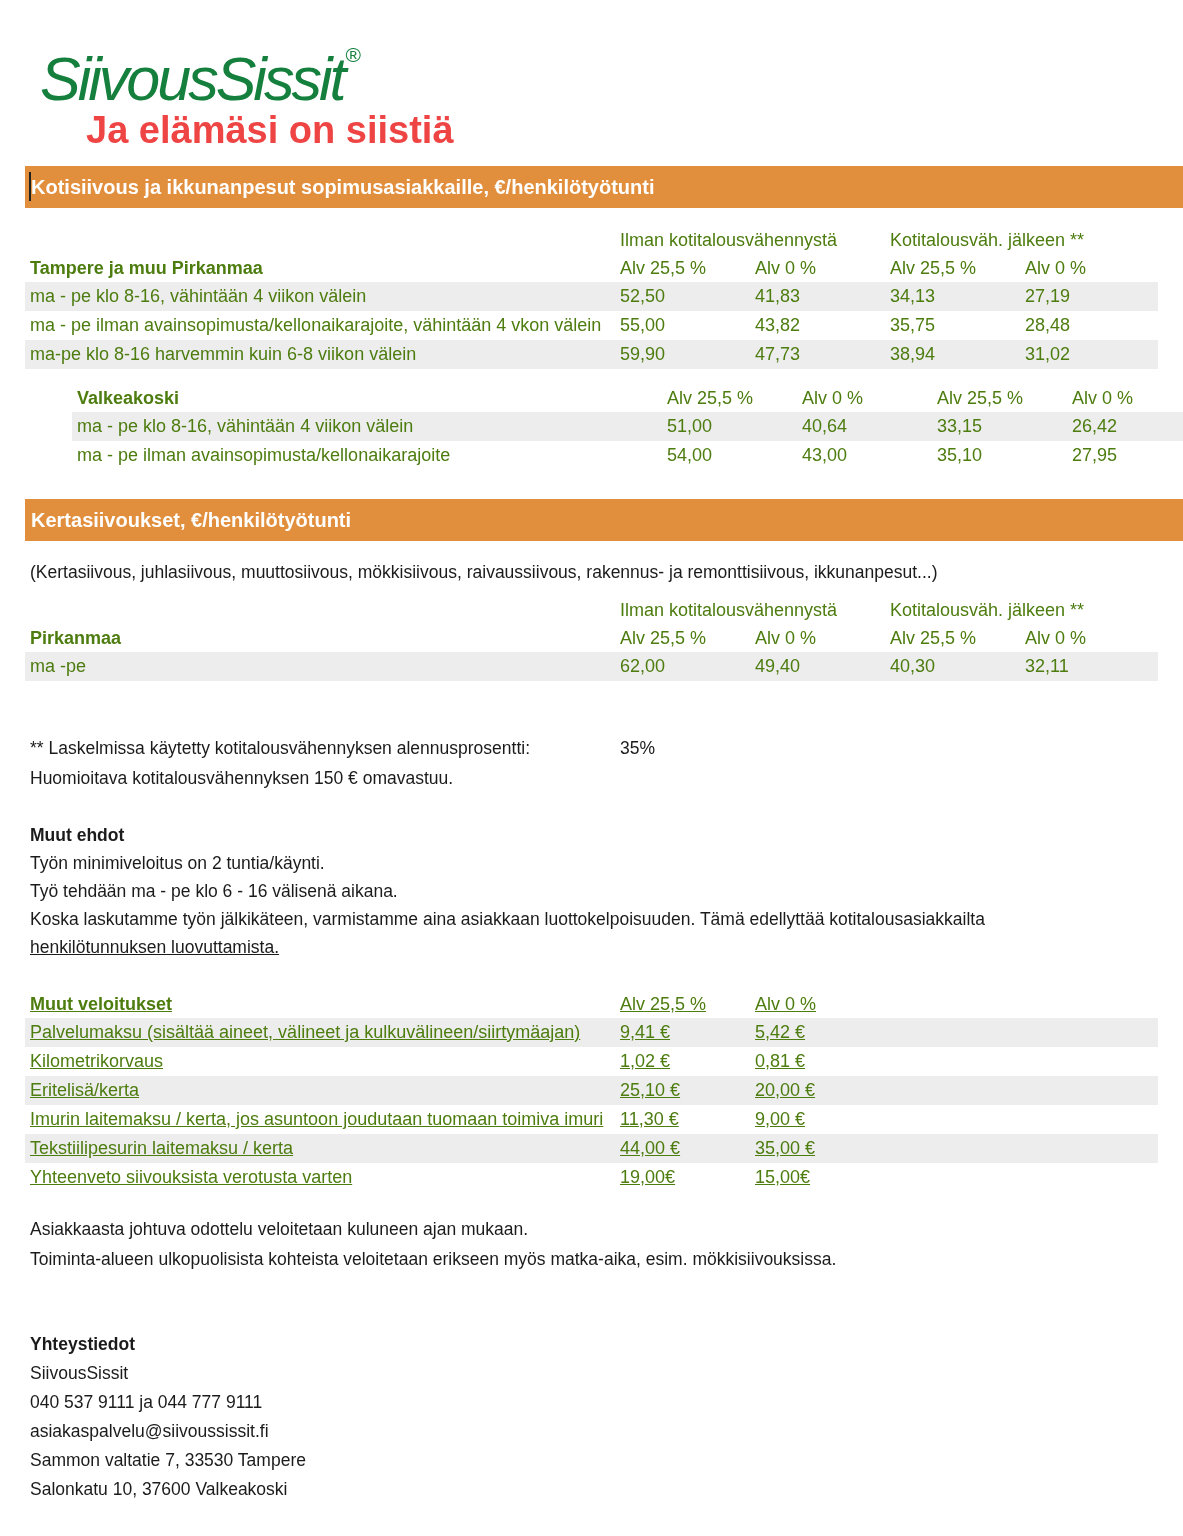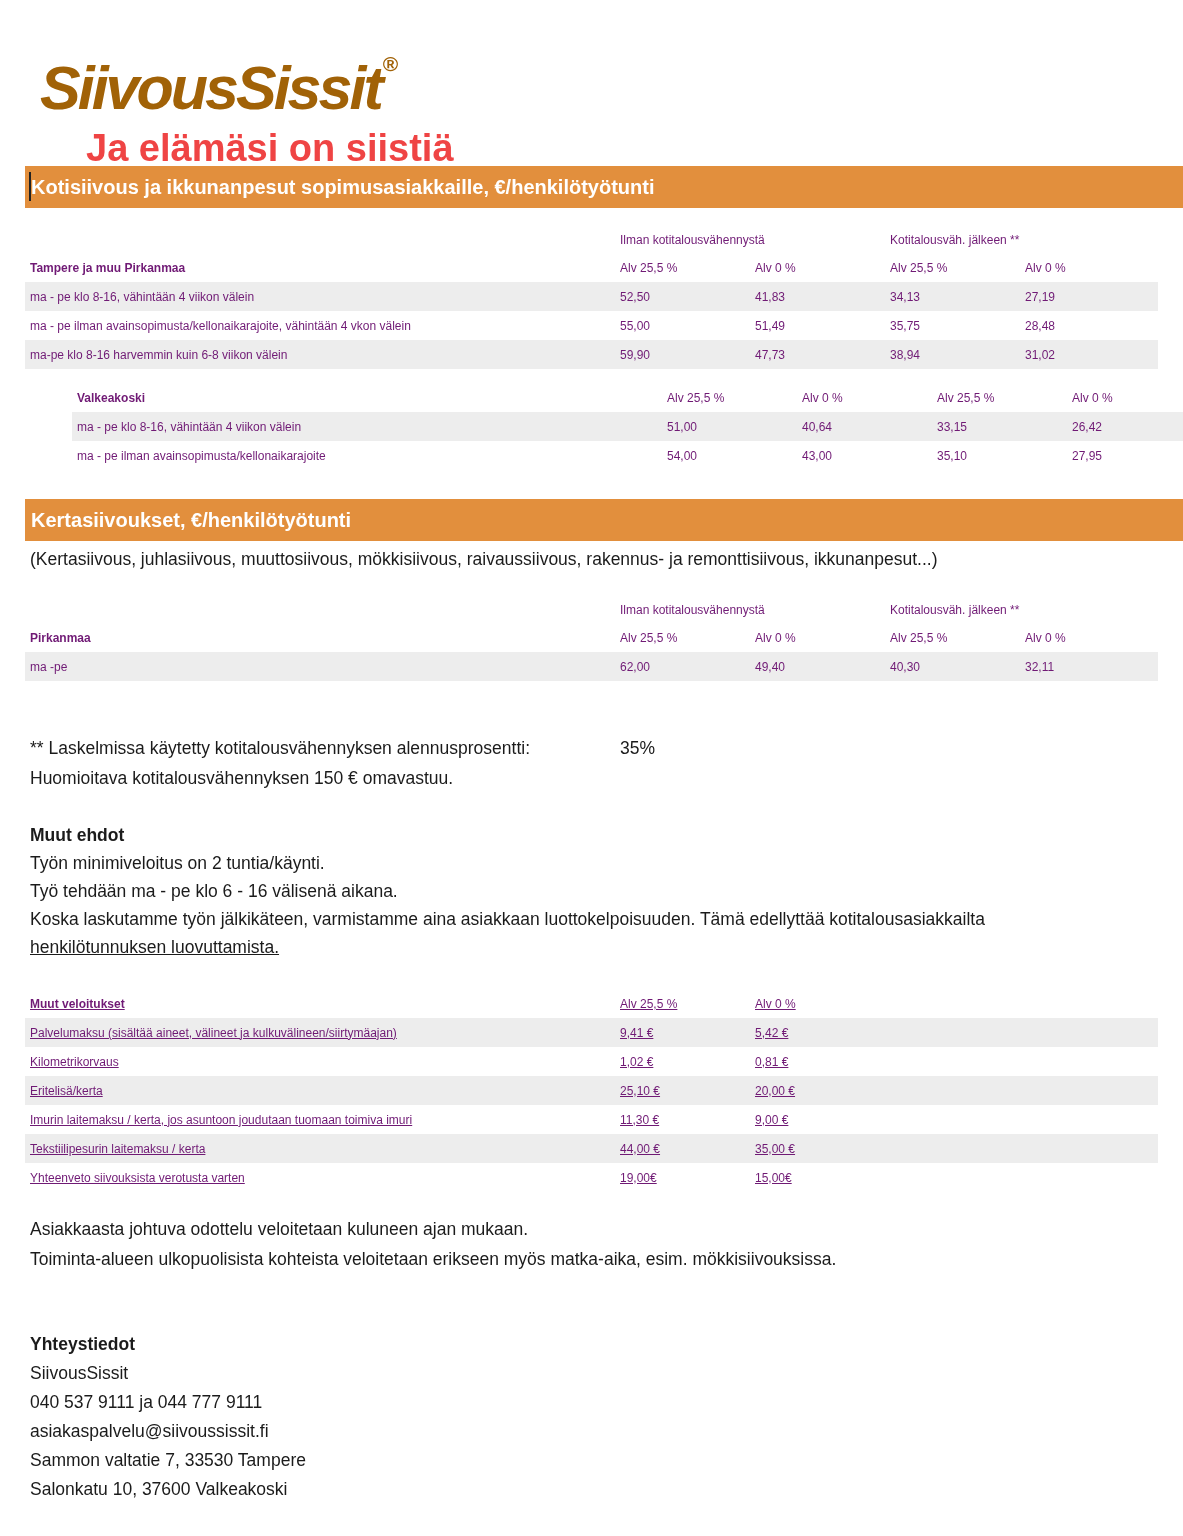--- a/index.html
+++ b/index.html
@@ -1,34 +1,34 @@
 <!DOCTYPE html>
 <html><head>
 <meta charset="utf-8">
 <style>
   html,body { margin:0; padding:0; background:#fff; }
   body { font-family:"Liberation Sans", sans-serif; color:#1b1b1b; }
   .page { position:relative; width:1183px; height:1536px; background:#ffffff; overflow:hidden; }
 
   
   .logo { position:absolute; left:40px; top:20px; }
-  .brand { font-size:61px; font-weight:bold; font-style:italic; letter-spacing:-3px;
-           color:#a16207; line-height:88px; white-space:nowrap; }
+  .brand { font-size:61px; font-weight:normal; font-style:italic; letter-spacing:-3px;
+           color:#15803d; line-height:70px; white-space:nowrap; }
   .brand .reg { font-size:21px; font-style:normal; letter-spacing:0; vertical-align:38px; margin-left:2px; }
   .tagline { font-size:38px; font-weight:bold; color:#ef4444; letter-spacing:0px;
              margin-top:-5px; padding-left:46px; white-space:nowrap; }
 
   
   .bar { position:absolute; left:25px; width:1168px; height:42px; background:#E28F3D;
          color:#ffffff; font-weight:bold; font-size:20px; line-height:42px;
          padding-left:6px; box-sizing:border-box; white-space:nowrap; }
   .caret { position:absolute; left:4px; top:6px; width:2px; height:29px; background:#222; }
 
   
-  table { border-collapse:collapse; table-layout:fixed; width:1133px; font-size:12px; color:#701a75; }
+  table { border-collapse:collapse; table-layout:fixed; width:1133px; font-size:18px; color:#4d7c0f; }
   td { height:29px; padding:0 0 0 5px; vertical-align:middle; white-space:nowrap; overflow:hidden; }
   .ghead td { height:28px; }
   .alvrow td { height:28px; }
   tr.stripe td { background:#EDEDED; }
   .b { font-weight:bold; }
   .abs { position:absolute; left:25px; }
 
   
   .tline { position:absolute; left:30px; font-size:17.5px; white-space:nowrap; }
   .pct { position:absolute; left:620px; font-size:17.5px; }
@@ -72,21 +72,21 @@
     <tr class="stripe">
       <td>ma - pe klo 8-16, vähintään 4 viikon välein</td>
       <td>52,50</td>
       <td>41,83</td>
       <td>34,13</td>
       <td>27,19</td>
     </tr>
     <tr>
       <td>ma - pe ilman avainsopimusta/kellonaikarajoite, vähintään 4 vkon välein</td>
       <td>55,00</td>
-      <td>51,49</td>
+      <td>43,82</td>
       <td>35,75</td>
       <td>28,48</td>
     </tr>
     <tr class="stripe">
       <td>ma-pe klo 8-16 harvemmin kuin 6-8 viikon välein</td>
       <td>59,90</td>
       <td>47,73</td>
       <td>38,94</td>
       <td>31,02</td>
     </tr>
@@ -122,21 +122,21 @@
       <td>43,00</td>
       <td>35,10</td>
       <td>27,95</td>
     </tr>
   </tbody>
     </table>
 
   <div class="bar" style="top:499px;">
     <span>Kertasiivoukset, €/henkilötyötunti</span>
   </div>
-  <div class="tline" style="top:549px;">(Kertasiivous, juhlasiivous, muuttosiivous, mökkisiivous, raivaussiivous, rakennus- ja remonttisiivous, ikkunanpesut...)</div>
+  <div class="tline" style="top:562px;">(Kertasiivous, juhlasiivous, muuttosiivous, mökkisiivous, raivaussiivous, rakennus- ja remonttisiivous, ikkunanpesut...)</div>
 
   <table class="abs" style="top:596px;">
     <colgroup>
         <col style="width:590px">
         <col style="width:135px">
         <col style="width:135px">
         <col style="width:135px">
         <col style="width:138px">
       </colgroup>
     <tbody>

